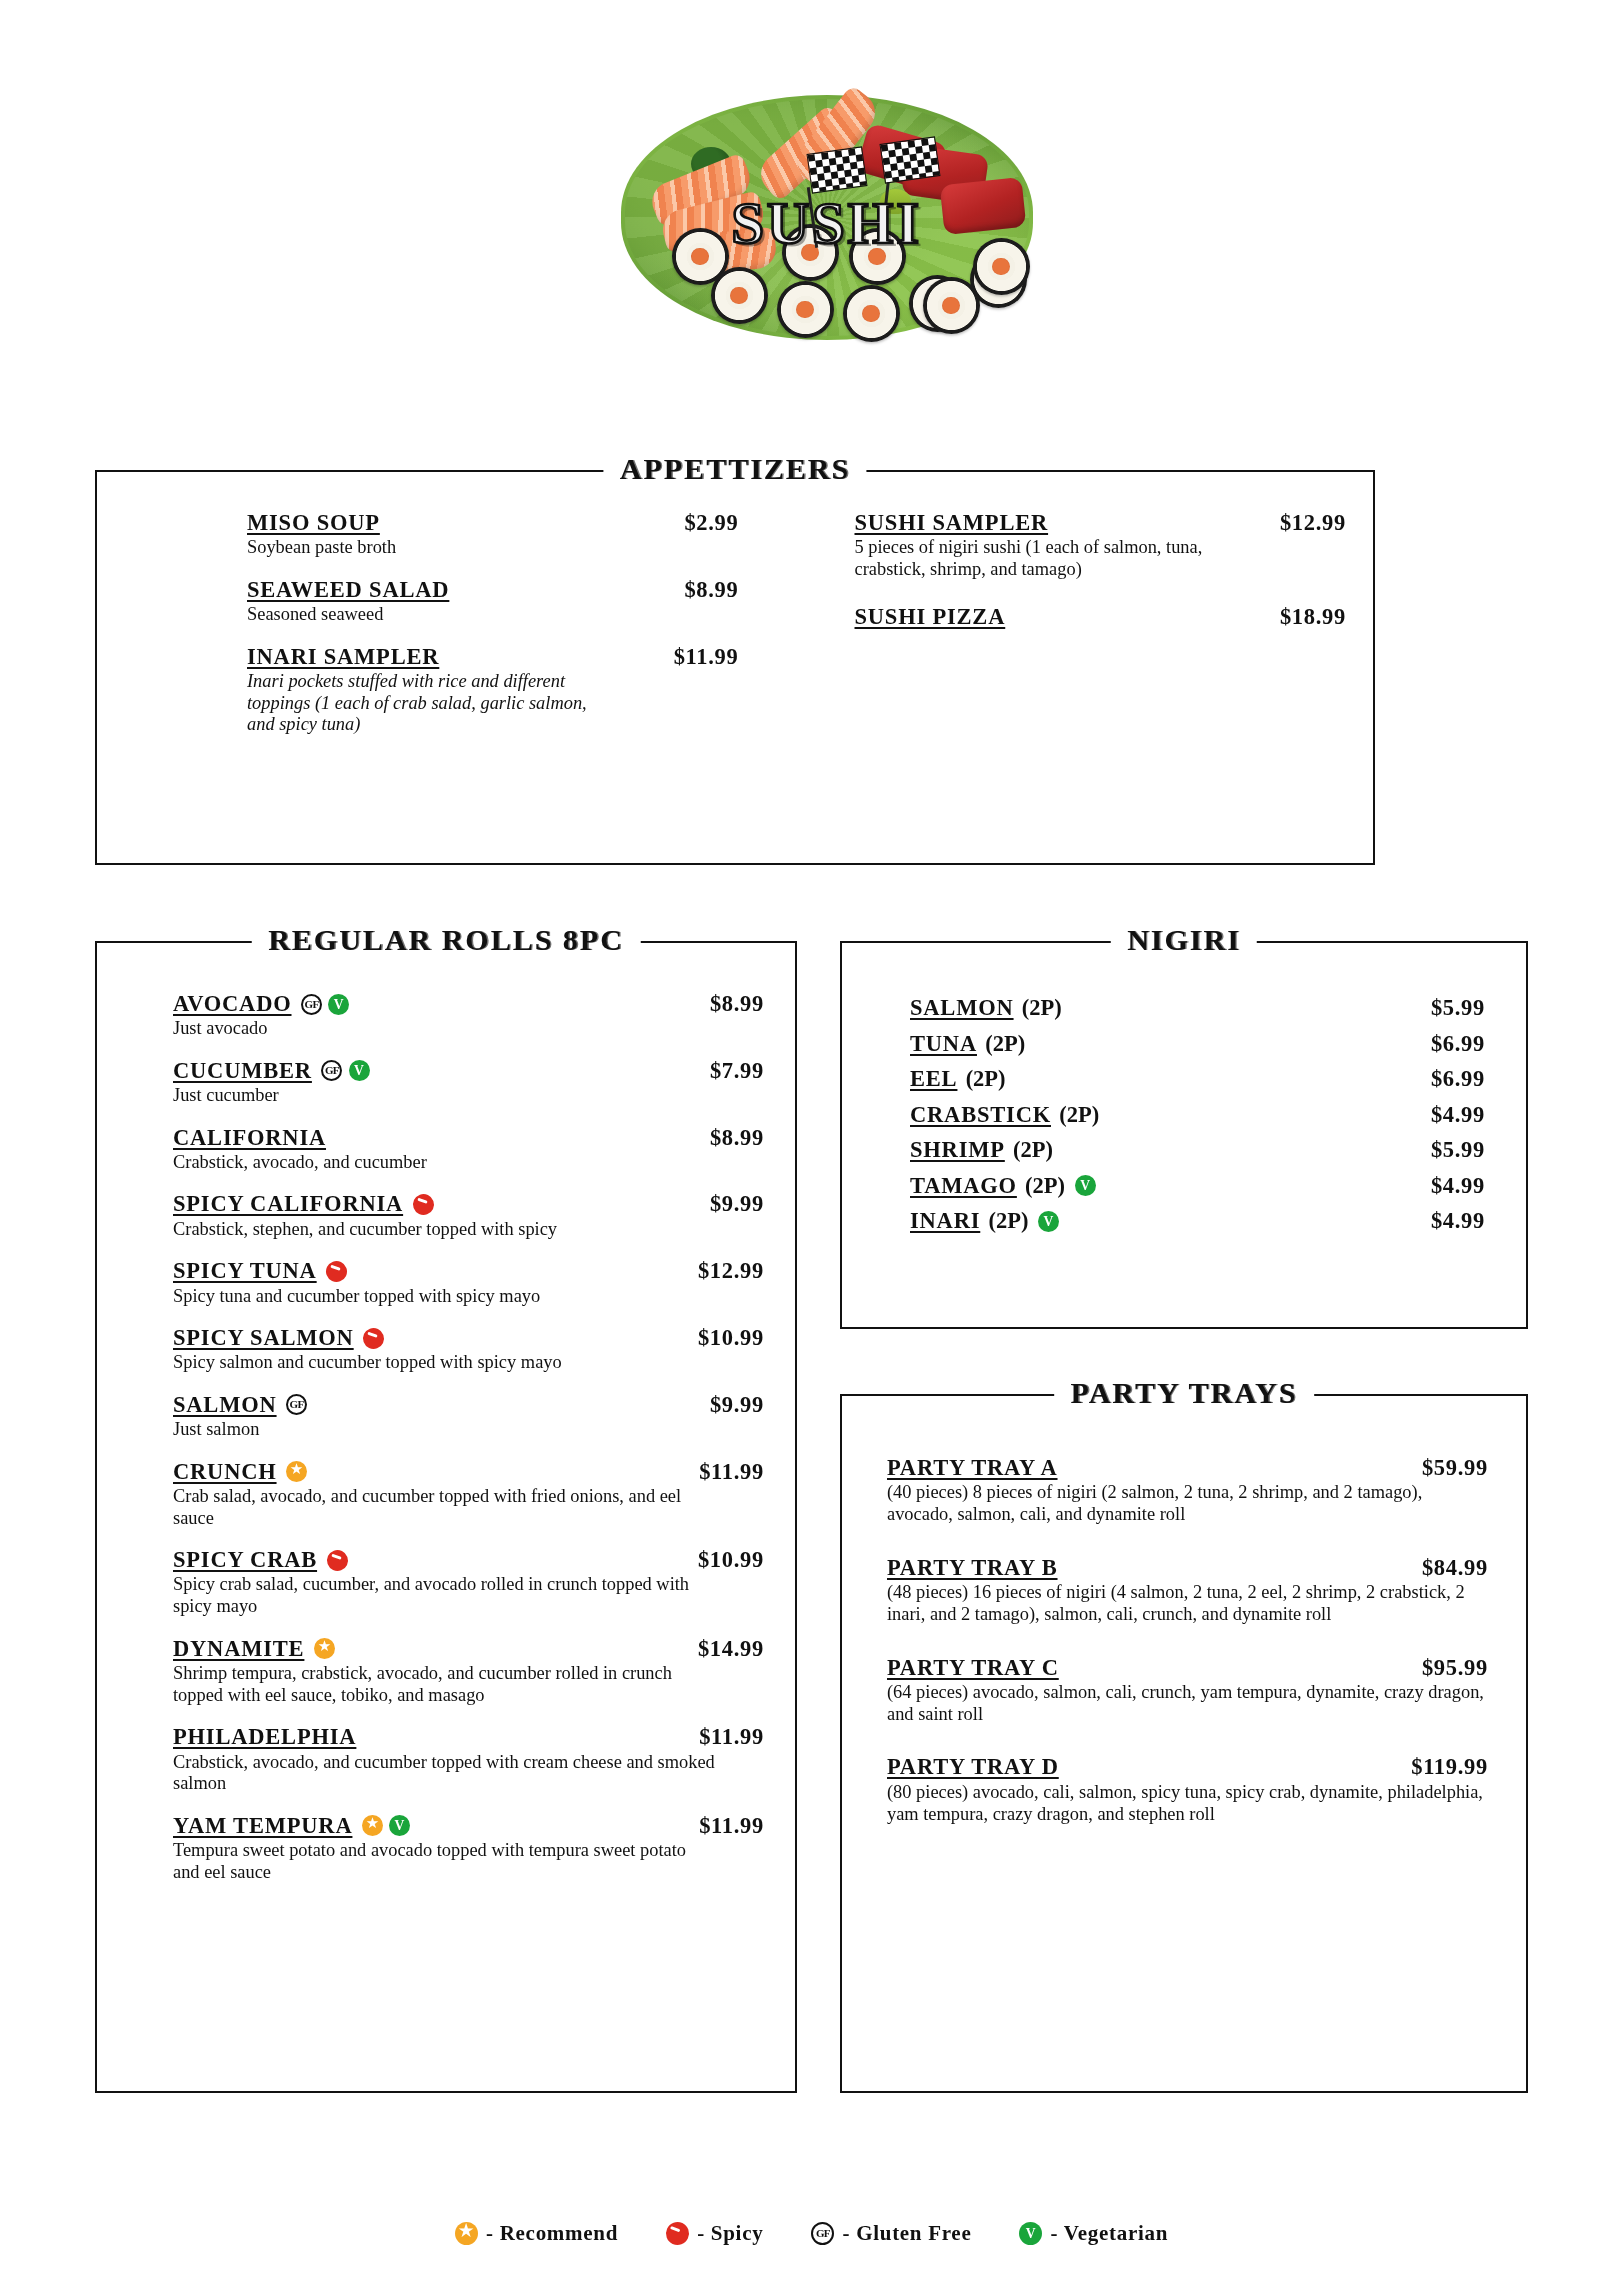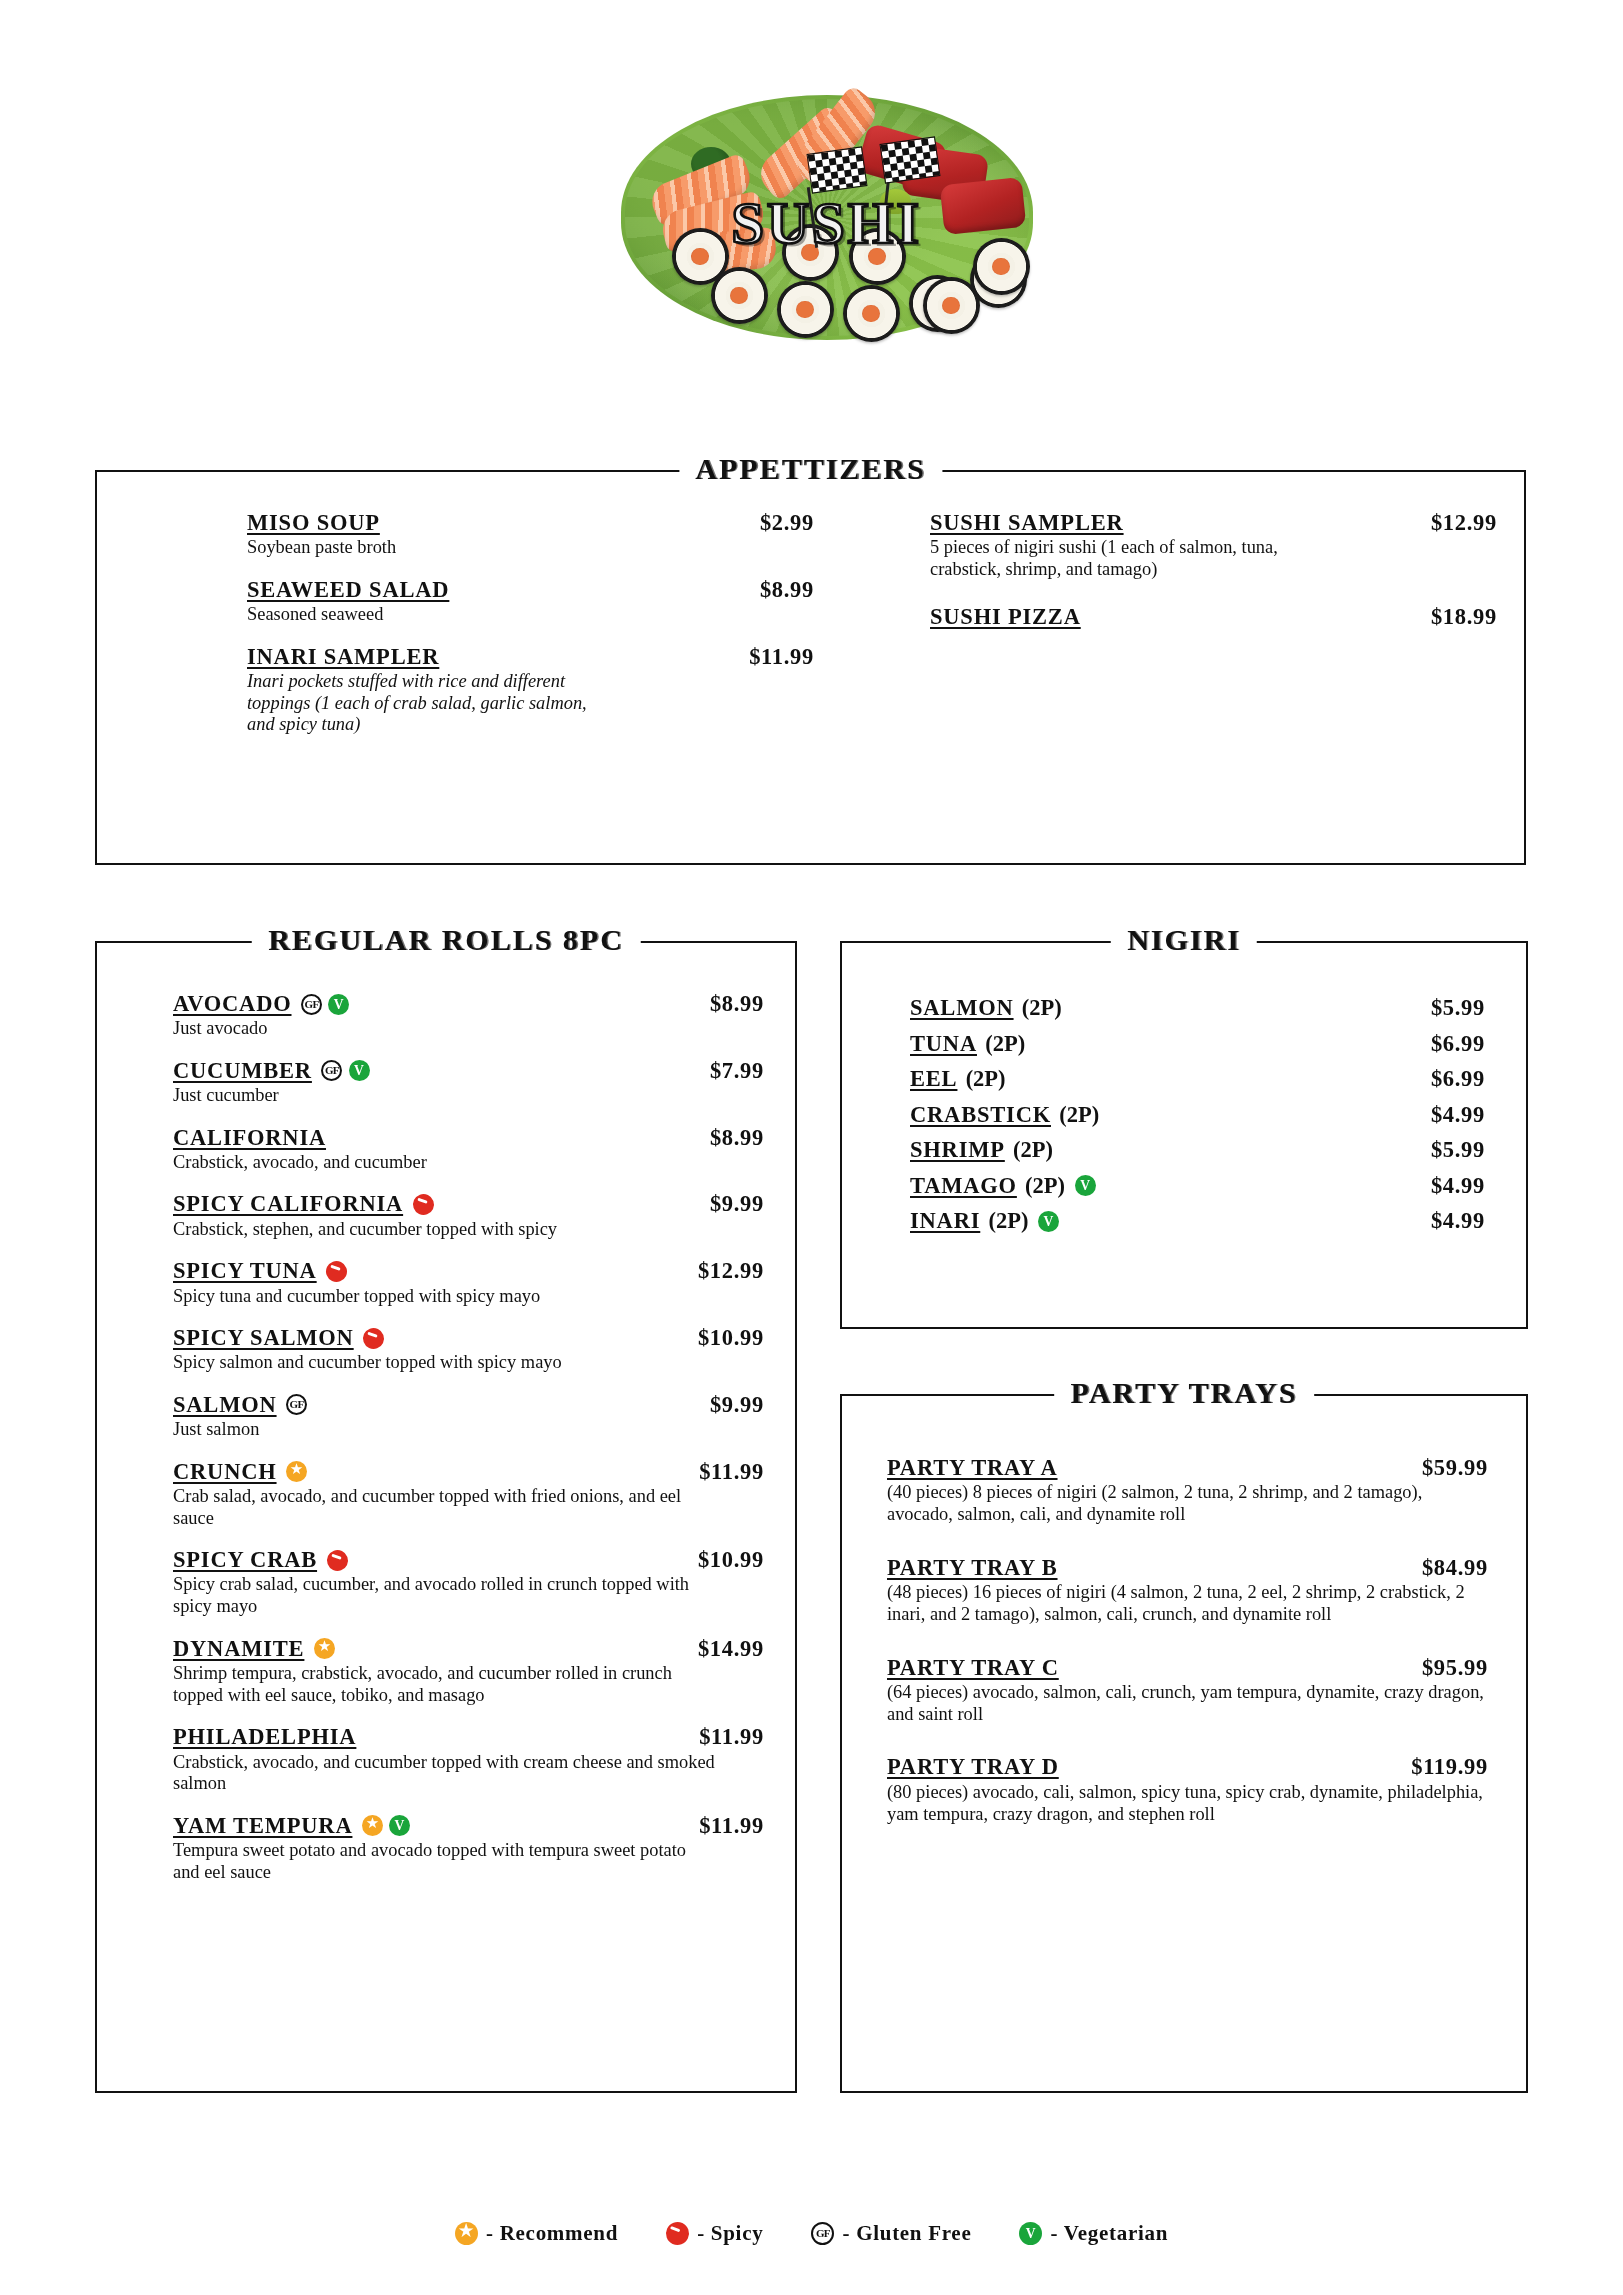--- a/index.html
+++ b/index.html
@@ -288,21 +288,21 @@
     <div class="maki m6"></div>
     <div class="maki m8"></div>
     <div class="flagpole fp1"></div>
     <div class="flagpole fp2"></div>
     <div class="flag f1"></div>
     <div class="flag f2"></div>
     <div class="logo-text">SUSHI</div>
   </div>
 </div>
 
-<div class="panel" style="left:95px; top:470px; width:1431px; height:395px;">
+<div class="panel" style="left:95px; top:470px; width:1280px; height:395px;">
   <div class="panel-title">APPETTIZERS</div>
   <div class="panel-inner">
     <div class="cols2">
 
       <div style="padding-left:123px;">
         <div class="item">
           <div class="item-head">
             <span class="item-name">MISO SOUP</span>
             <span class="item-price">$2.99</span>
           </div>

